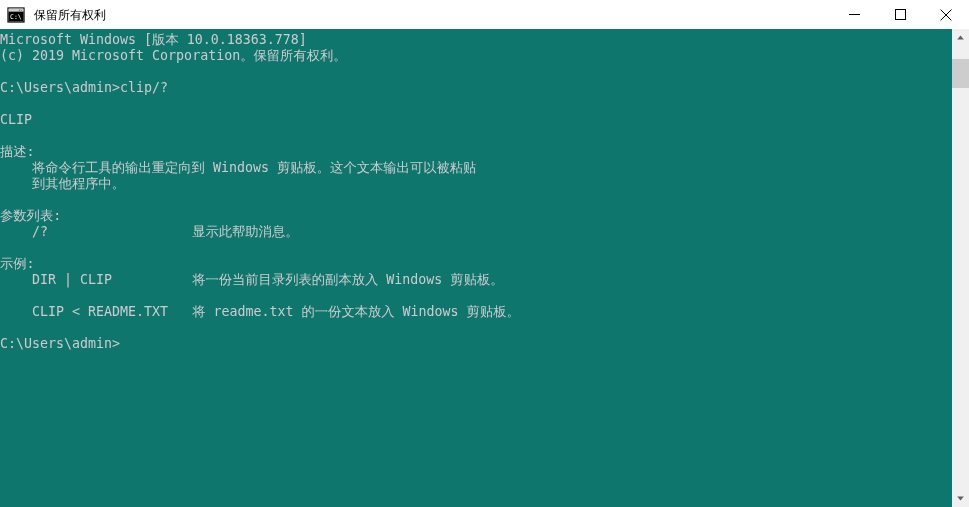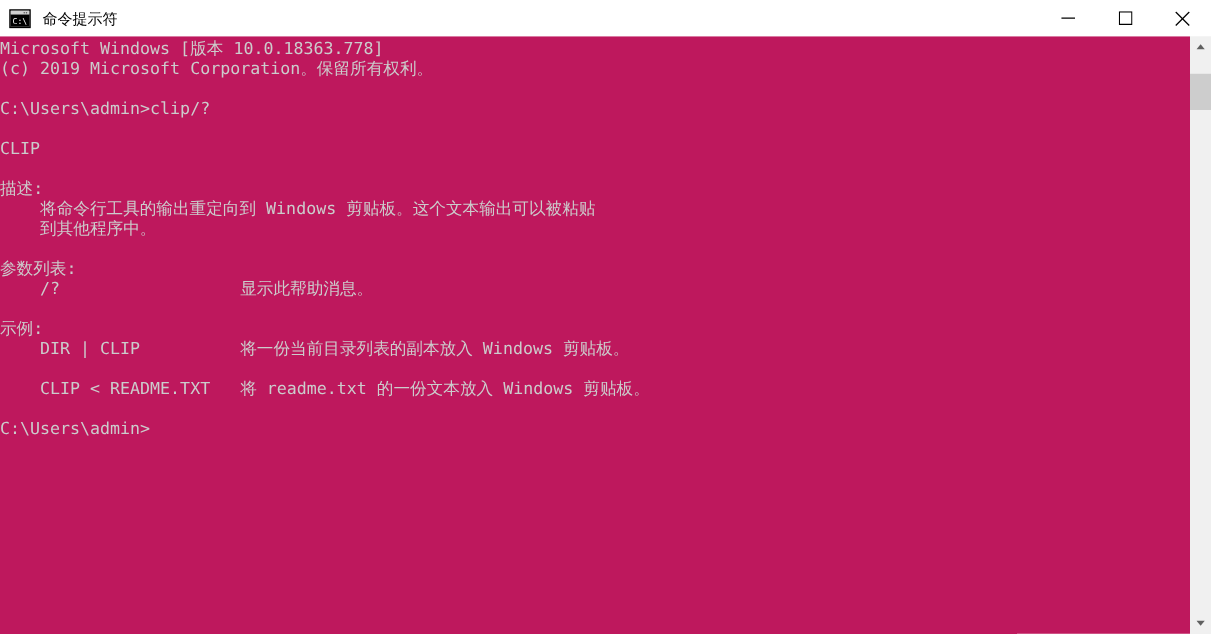--- a/index.html
+++ b/index.html
@@ -67,21 +67,21 @@
   .wc svg { display: block; }
   
   #body-row {
     flex: 1 1 auto;
     display: flex;
     min-height: 0;
     position: relative;
   }
   #console {
     flex: 1 1 auto;
-    background: #be185d;
+    background: #0f766e;
     overflow: hidden;
     position: relative;
   }
   #console-text {
     margin: 0;
     padding: 0;
     font-family: "DejaVu Sans Mono", monospace;
     font-size: 13.3px;
     line-height: 16px;
     color: #cccccc;
@@ -133,21 +133,21 @@
       <span id="app-icon">
         <svg width="18" height="16" viewBox="0 0 18 16" xmlns="http://www.w3.org/2000/svg">
           <rect x="1" y="1" width="16" height="14" fill="#ffffff" stroke="#000000" stroke-width="1.2"></rect>
           <rect x="1.6" y="1.6" width="14.8" height="3" fill="#cfcfcf"></rect>
           <circle cx="12.4" cy="3.1" r="0.6" fill="#555555"></circle>
           <circle cx="14.2" cy="3.1" r="0.6" fill="#555555"></circle>
           <rect x="1.6" y="4.6" width="14.8" height="9.8" fill="#000000"></rect>
           <text x="3" y="12" font-family="DejaVu Sans Mono, monospace" font-size="6.5" fill="#ffffff">C:\</text>
         </svg>
       </span>
-      <span id="title-text">命令提示符</span>
+      <span id="title-text">保留所有权利</span>
     </div>
     <div id="window-controls">
       <div class="wc">
         <svg width="11" height="11" viewBox="0 0 11 11" xmlns="http://www.w3.org/2000/svg">
           <line x1="0" y1="5.5" x2="11" y2="5.5" stroke="#000000" stroke-width="1"></line>
         </svg>
       </div>
       <div class="wc">
         <svg width="11" height="11" viewBox="0 0 11 11" xmlns="http://www.w3.org/2000/svg">
           <rect x="0.5" y="0.5" width="10" height="10" fill="none" stroke="#000000" stroke-width="1"></rect>

